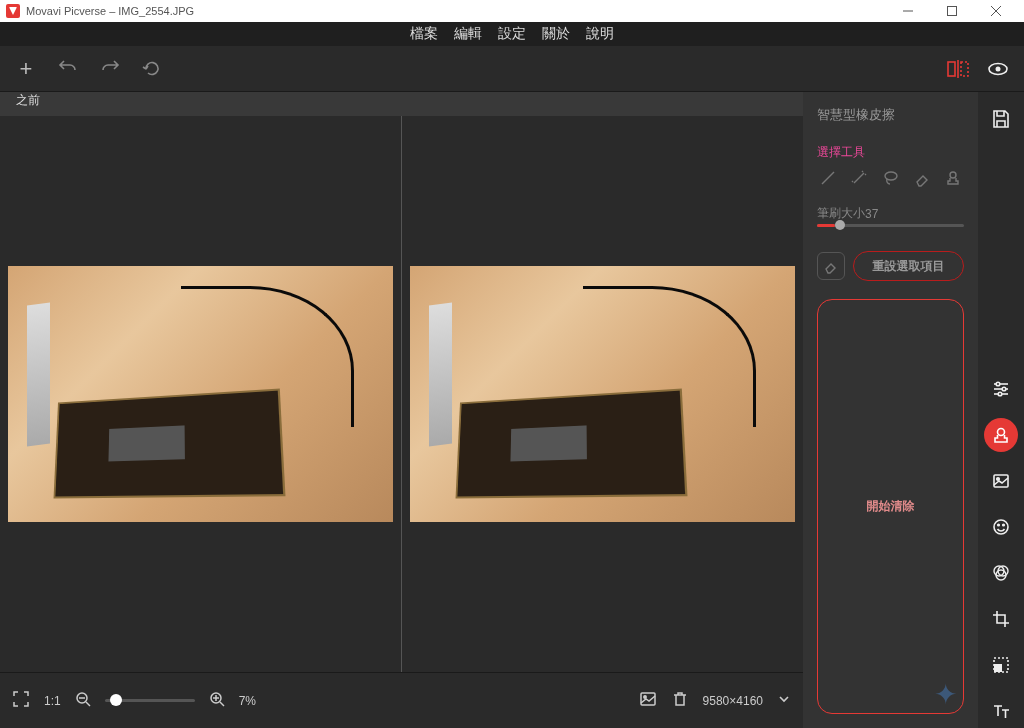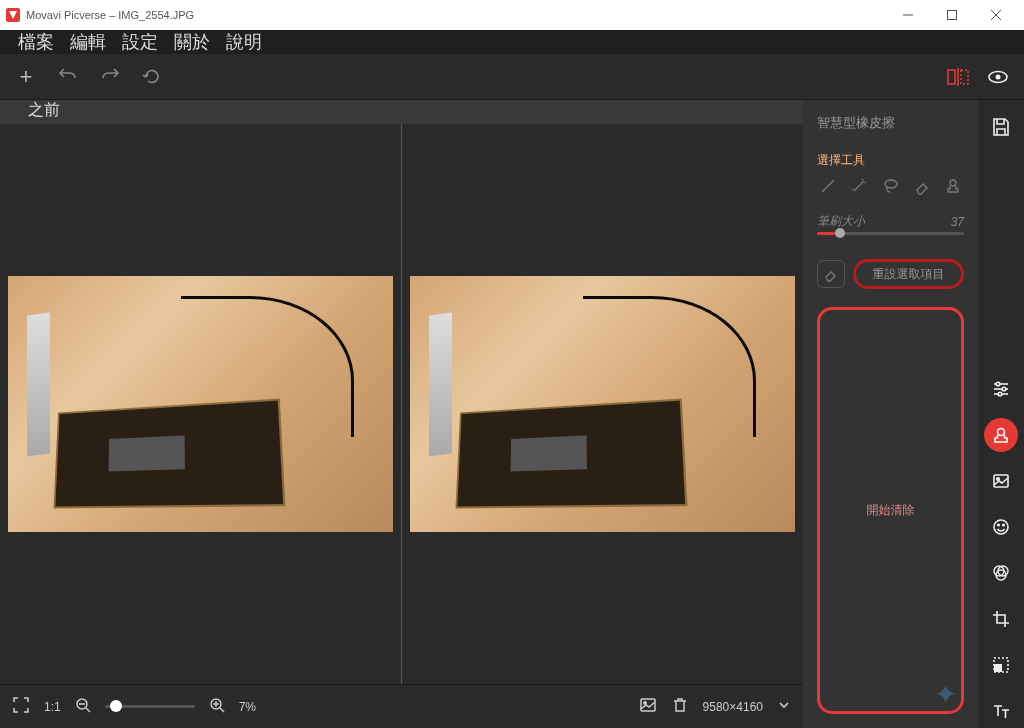--- a/index.html
+++ b/index.html
@@ -1,59 +1,59 @@
 <!DOCTYPE html>
 <html><head>
 <meta charset="utf-8">
 <style>
 * { margin: 0; padding: 0; box-sizing: border-box; font-family: -apple-system, "Segoe UI", sans-serif; }
 body { width: 1024px; height: 728px; background: #2a2a2a; color: #ccc; overflow: hidden; display: flex; flex-direction: column; }
-.titlebar { height: 30px; background: #fff; display: flex; align-items: center; padding: 0 6px; font-size: 11px; color: #555; }
+.titlebar { height: 22px; background: #fff; display: flex; align-items: center; padding: 0 6px; font-size: 11px; color: #555; }
 .titlebar .app-icon { width: 14px; height: 14px; background: #e53935; border-radius: 2px; margin-right: 6px; position: relative; }
 .titlebar .app-icon::after { content: ""; position: absolute; inset: 3px; background: #fff; border-radius: 1px; clip-path: polygon(50% 0%, 100% 100%, 0% 100%); transform: rotate(180deg); }
 .titlebar .spacer { flex: 1; }
 .winbtn { width: 44px; height: 26px; display: flex; align-items: center; justify-content: center; color: #555; }
 .winbtn svg { display: block; }
-.menubar { height: 24px; background: #1f1f1f; display: flex; align-items: center; padding: 0 18px; gap: 16px; font-size: 18px; color: #ddd; }
+.menubar { height: 24px; background: #1f1f1f; display: flex; align-items: center; padding: 0 18px; gap: 16px; font-size: 14px; color: #ddd; justify-content: center; }
 .menubar span { cursor: default; }
 .toolbar { height: 46px; background: #2a2a2a; display: flex; align-items: center; padding: 0 14px; gap: 18px; border-bottom: 1px solid #1a1a1a; }
 .toolbar .tb-left { display: flex; align-items: center; gap: 18px; }
 .toolbar .tb-right { margin-left: auto; display: flex; align-items: center; gap: 16px; }
 .toolbar .ico { width: 24px; height: 24px; display: flex; align-items: center; justify-content: center; color: #bbb; }
 .toolbar .ico.accent { color: #e53935; }
 .toolbar .plus { font-size: 22px; }
 .main { flex: 1; display: flex; overflow: hidden; }
 .editor { flex: 1; display: flex; flex-direction: column; background: #2a2a2a; overflow: hidden; }
-.compare-header { height: 24px; background: #393939; display: flex; font-size: 16px; color: #ddd; padding: 0 28px; }
+.compare-header { height: 24px; background: #393939; display: flex; font-size: 12px; color: #ddd; padding: 0 16px; }
 .compare-header .left { flex: 1; }
 .compare-header .right { flex: 1; text-align: right; }
 .compare-body { flex: 1; display: flex; position: relative; background: #2a2a2a; }
 .pane { flex: 1; display: flex; align-items: center; justify-content: center; }
 .pane + .pane { border-left: 1px solid #555; }
 .mock-img { width: 96%; aspect-ratio: 3/2; background: linear-gradient(135deg, #d4a574 0%, #e8c79d 30%, #d4a574 60%, #b8895c 100%); position: relative; overflow: hidden; }
 .board { position: absolute; left: 10%; bottom: 10%; width: 60%; height: 40%; background: #2a1f15; border: 2px solid #8a6d3b; transform: perspective(400px) rotateX(10deg) rotateY(-12deg); }
 .board::before { content: ""; position: absolute; left: 25%; top: 30%; width: 35%; height: 35%; background: #555; }
 .bracket { position: absolute; left: 5%; top: 15%; width: 6%; height: 55%; background: linear-gradient(180deg, #ddd, #aaa); transform: skewY(-8deg); }
 .cable { position: absolute; left: 45%; top: 8%; width: 45%; height: 55%; border: 3px solid #0a0a0a; border-left: none; border-bottom: none; border-radius: 0 60% 0 0; background: transparent; }
-.bottombar { height: 44px; background: #2a2a2a; border-top: 1px solid #1a1a1a; display: flex; align-items: center; padding: 0 12px; gap: 14px; font-size: 12px; color: #ccc; }
+.bottombar { height: 56px; background: #2a2a2a; border-top: 1px solid #1a1a1a; display: flex; align-items: center; padding: 0 12px; gap: 14px; font-size: 12px; color: #ccc; }
 .bottombar .zoom-track { width: 90px; height: 3px; background: #555; position: relative; border-radius: 2px; }
 .bottombar .zoom-track::after { content: ""; position: absolute; left: 6%; top: -5px; width: 12px; height: 12px; border-radius: 50%; background: #fff; }
 .bottombar .spacer { flex: 1; }
 .panel { width: 175px; background: #333; padding: 14px 14px; display: flex; flex-direction: column; gap: 14px; font-size: 12px; color: #888; }
 .panel .title { font-size: 13px; color: #999; }
-.panel .subtitle { color: #fdba74; margin-top: 6px; }
+.panel .subtitle { color: #ec4899; margin-top: 6px; }
 .tool-row { display: flex; gap: 10px; margin-top: 4px; }
 .tool-btn { width: 26px; height: 26px; display: flex; align-items: center; justify-content: center; color: #777; }
-.slider-row { display: flex; justify-content: space-between; align-items: center; font-style: italic; }
+.slider-row { display: flex; justify-content: flex-start; align-items: center; }
 .slider-track { height: 3px; background: #555; position: relative; border-radius: 2px; margin-top: 2px; }
 .slider-track::before { content: ""; position: absolute; left: 0; width: 12%; height: 100%; background: #e53935; border-radius: 2px; }
 .slider-track::after { content: ""; position: absolute; left: 12%; top: -4px; width: 10px; height: 10px; border-radius: 50%; background: #aaa; }
 .pill-row { display: flex; gap: 8px; align-items: center; margin-top: 10px; }
 .small-square { width: 28px; height: 28px; border: 1px solid #555; border-radius: 6px; display: flex; align-items: center; justify-content: center; color: #777; }
-.pill { flex: 1; height: 30px; border: 3px solid #b91c1c; border-radius: 15px; display: flex; align-items: center; justify-content: center; color: #999; font-size: 12px; }
+.pill { flex: 1; height: 30px; border: 1px solid #b91c1c; border-radius: 15px; display: flex; align-items: center; justify-content: center; color: #999; font-size: 12px; font-weight: bold; }
 .pill.accent { border-color: #e53935; color: #e28b8b; }
 .rightbar { width: 46px; background: #2a2a2a; display: flex; flex-direction: column; align-items: center; padding-top: 10px; gap: 12px; }
 .rightbar .save { margin-bottom: auto; color: #eee; }
 .rb-btn { width: 34px; height: 34px; display: flex; align-items: center; justify-content: center; border-radius: 50%; color: #eee; }
 .rb-btn.active-red { background: #e53935; color: #fff; }
 .watermark { position: absolute; right: 50px; bottom: 10px; width: 40px; height: 40px; opacity: 0.4; }
 .watermark::before { content: "✦"; color: #4a90e2; font-size: 28px; }
 </style>
 </head>
 <body>

